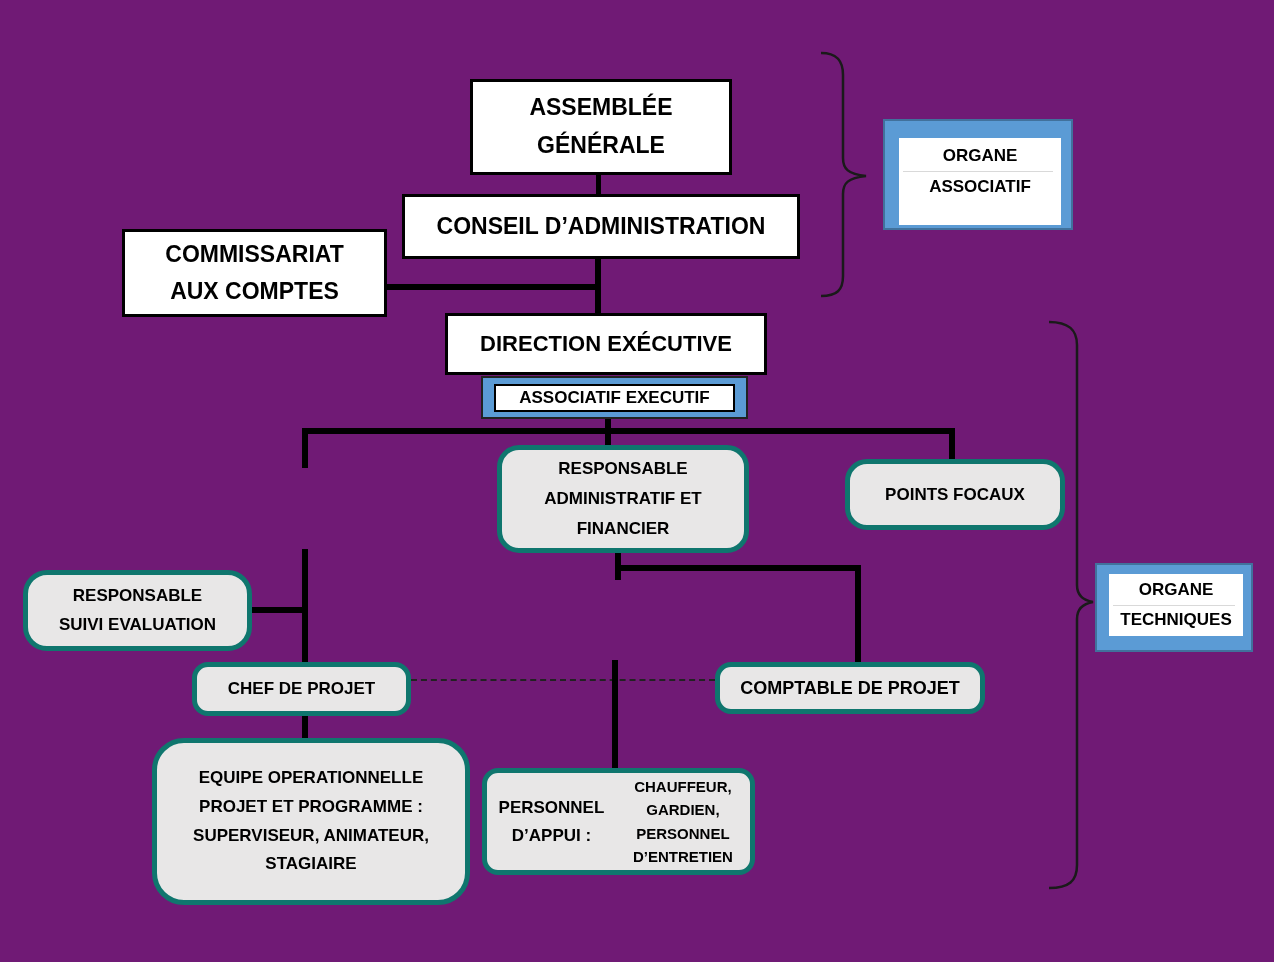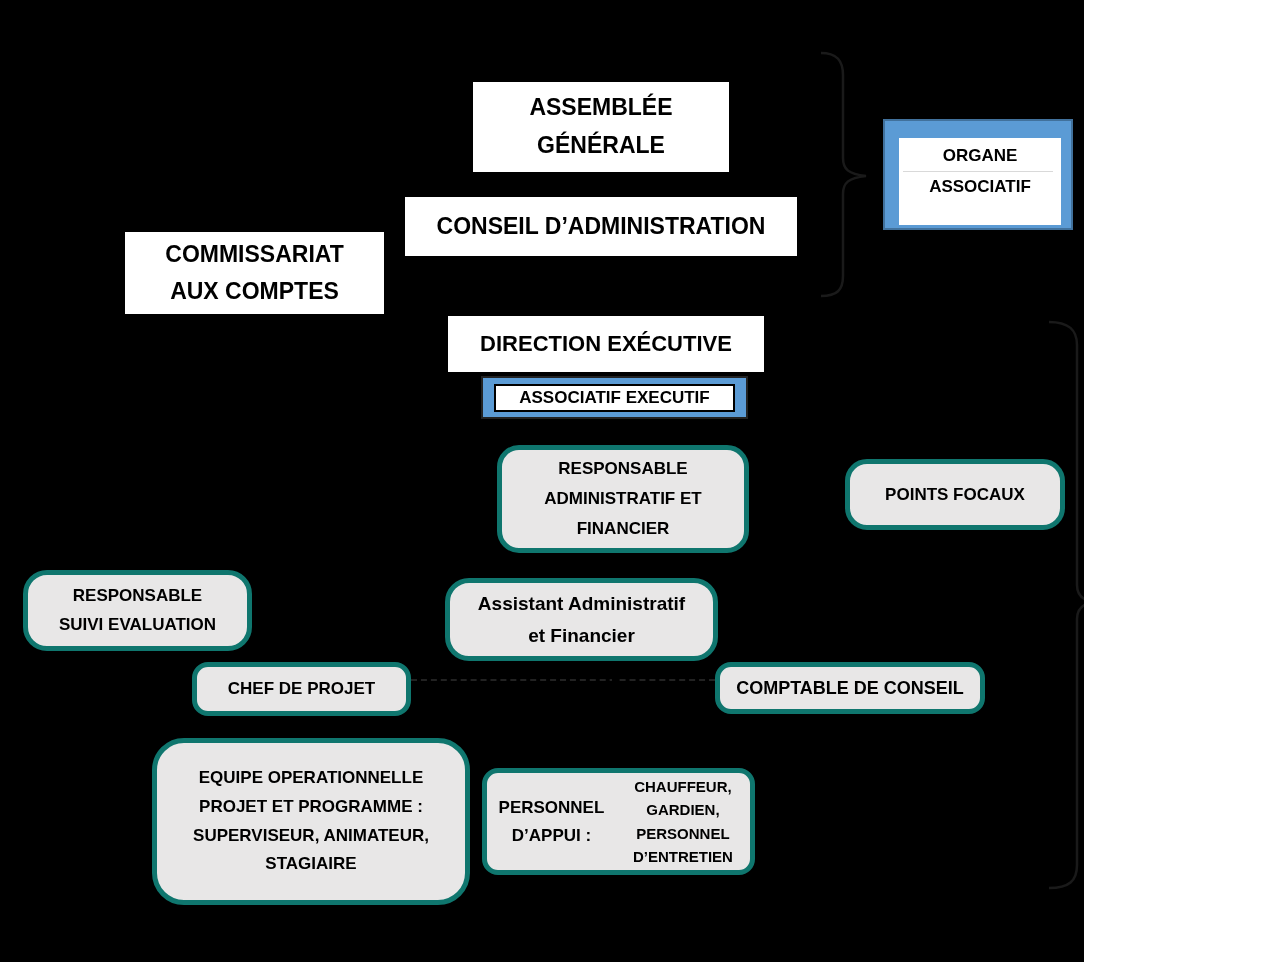--- a/index.html
+++ b/index.html
@@ -1,17 +1,17 @@
 <!DOCTYPE html>
 <html><head>
 <meta charset="utf-8">
 <style>
   html,body { margin:0; padding:0; background:#ffffff; }
   .canvas {
-    position:relative; width:1084px; height:962px; background:#000000;
+    position:relative; width:1274px; height:962px; background:#701a75;
     font-family:"Liberation Sans", sans-serif; color:#000; overflow:hidden;
   }
   .node {
     position:absolute; box-sizing:border-box;
     display:flex; align-items:center; justify-content:center;
     text-align:center; font-weight:bold; white-space:pre-wrap;
   }
   .sq { background:#ffffff; border:3px solid #000; }
   .rd { background:#E8E7E7; border:5px solid #0f766e; border-radius:20px; }
 
@@ -109,24 +109,22 @@
   <div class="n-dx">
     <div class="inner">ASSOCIATIF EXECUTIF</div>
   </div>
 
   <div class="node rd n-raf">RESPONSABLE
 ADMINISTRATIF ET
 FINANCIER</div>
   <div class="node rd n-pf">POINTS FOCAUX</div>
   <div class="node rd n-rse">RESPONSABLE
 SUIVI EVALUATION</div>
-  <div class="node rd n-aaf">Assistant Administratif
-et Financier</div>
   <div class="node rd n-cp">CHEF DE PROJET</div>
-  <div class="node rd n-cdp">COMPTABLE DE CONSEIL</div>
+  <div class="node rd n-cdp">COMPTABLE DE PROJET</div>
   <div class="node rd n-eq">EQUIPE OPERATIONNELLE
 PROJET ET PROGRAMME :
 SUPERVISEUR, ANIMATEUR,
 STAGIAIRE</div>
 
   <div class="node rd n-pa">
     <div class="pa-title">PERSONNEL D’APPUI :</div>
     <div class="pa-detail">CHAUFFEUR, GARDIEN,
 PERSONNEL D’ENTRETIEN</div>
   </div>

